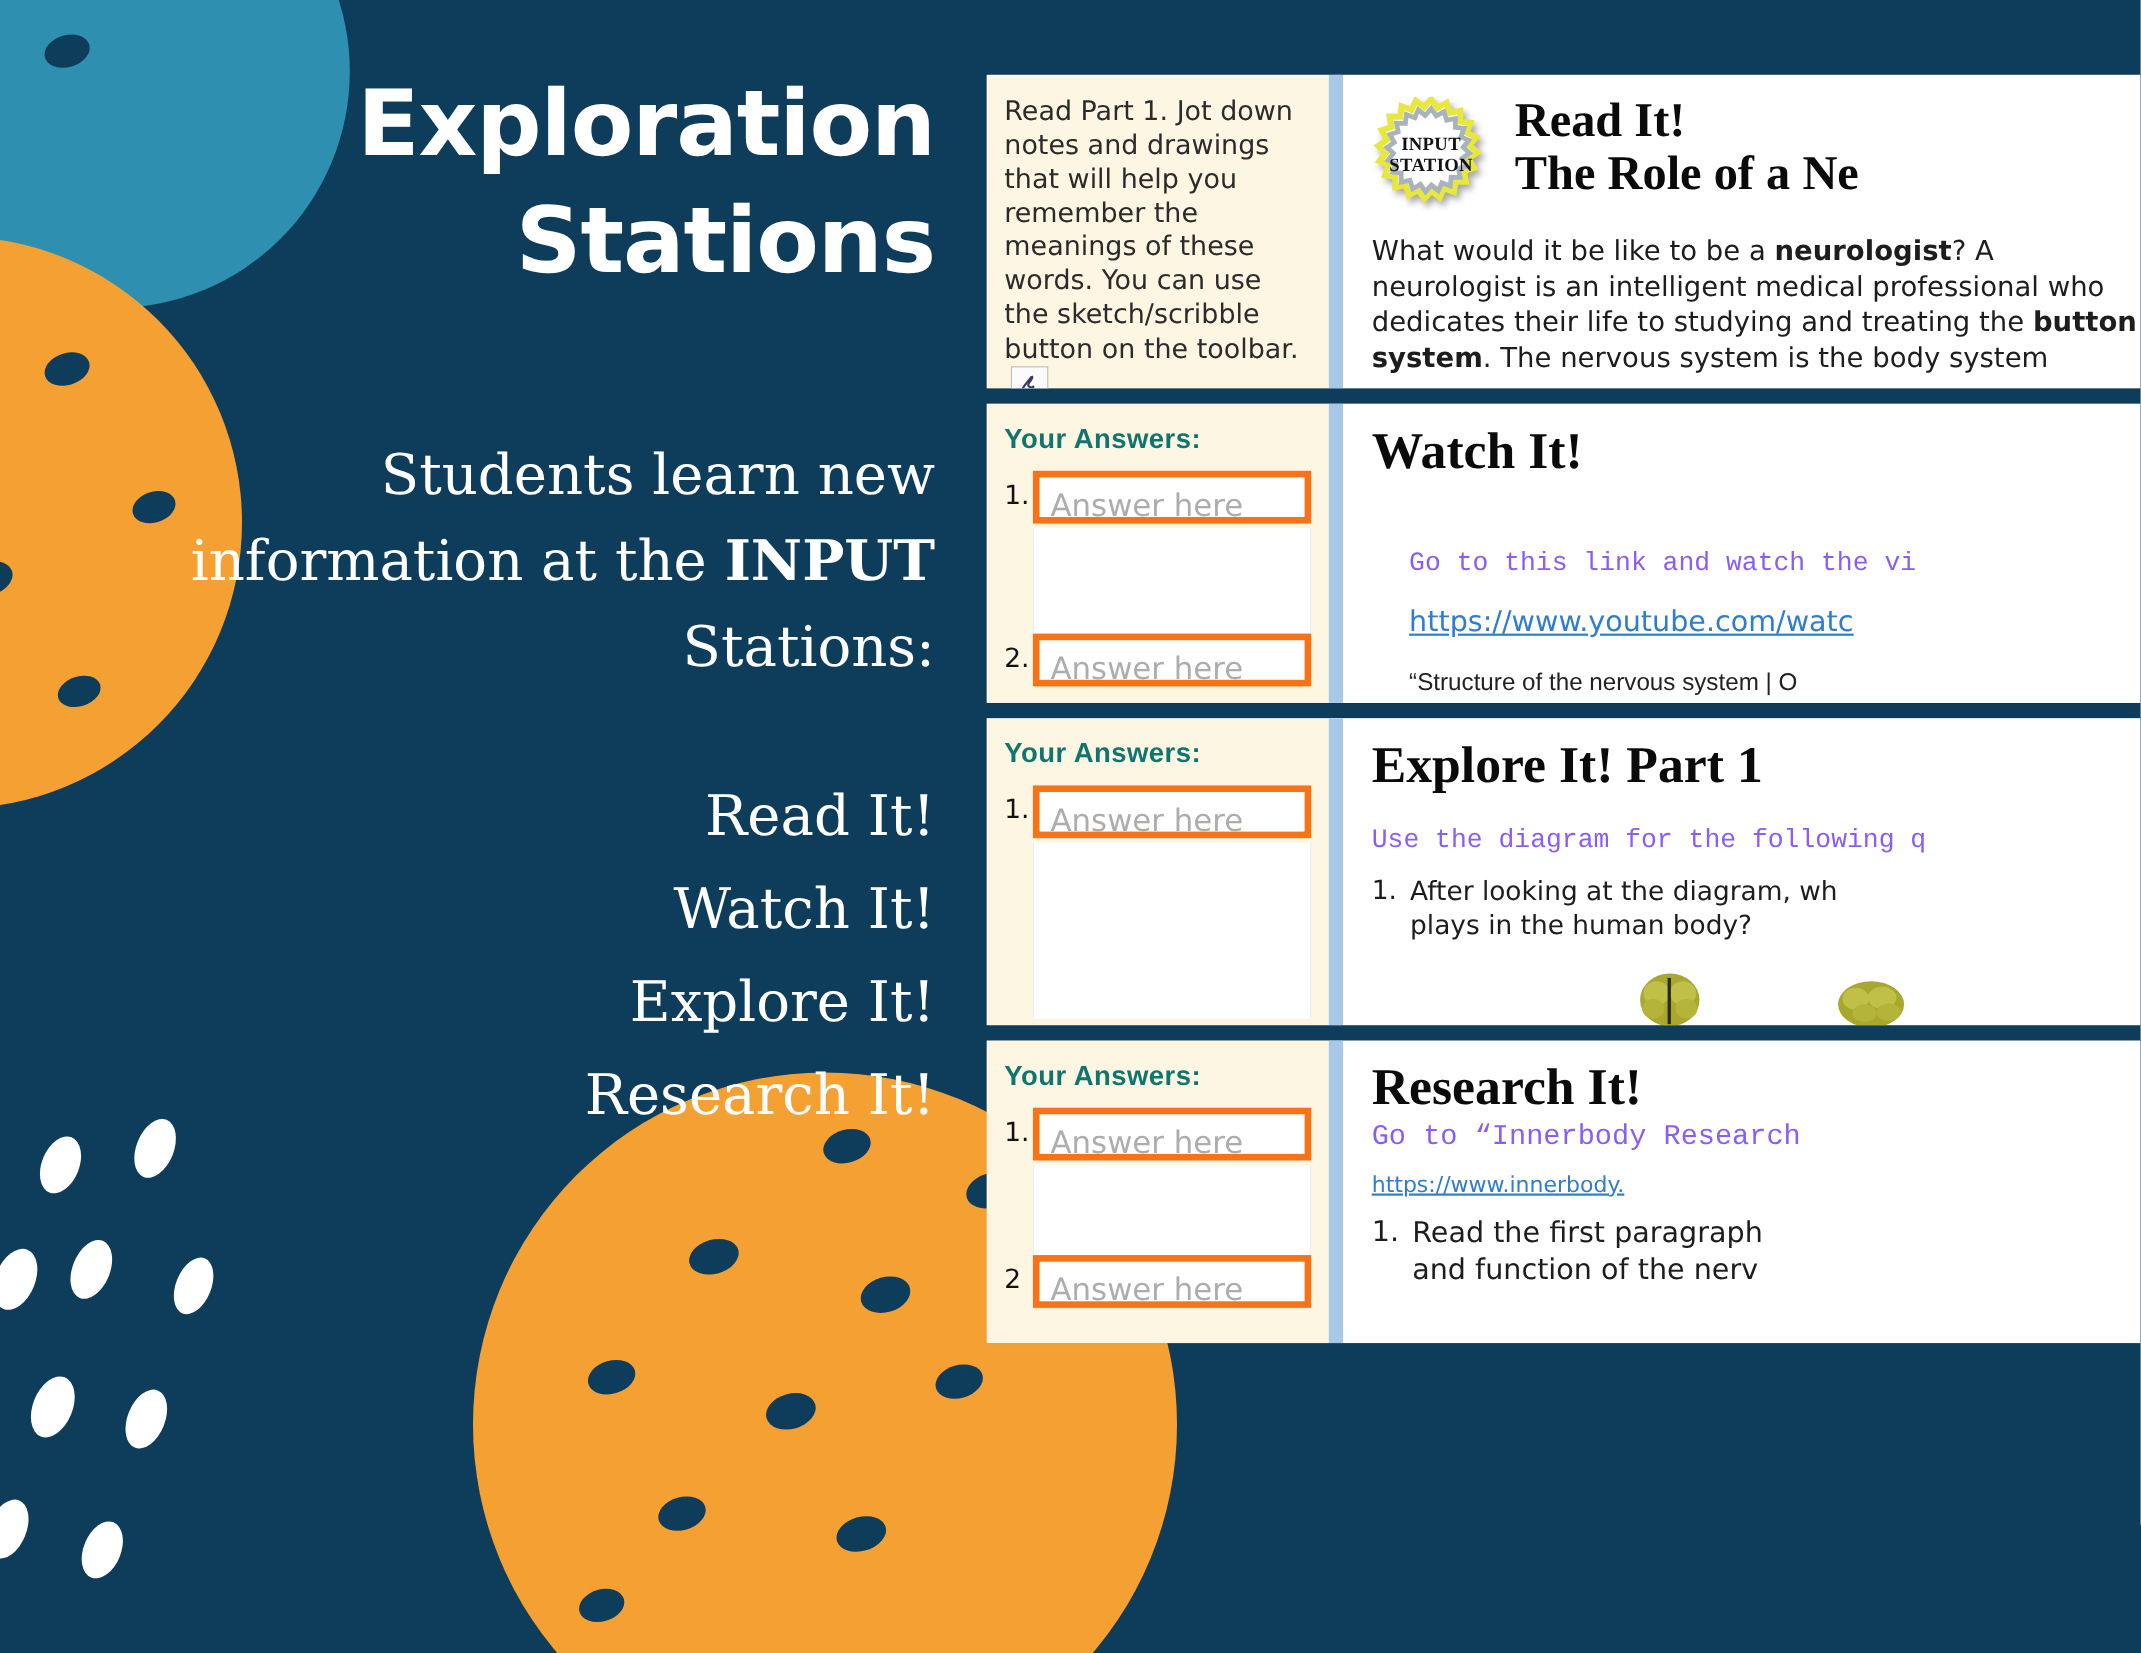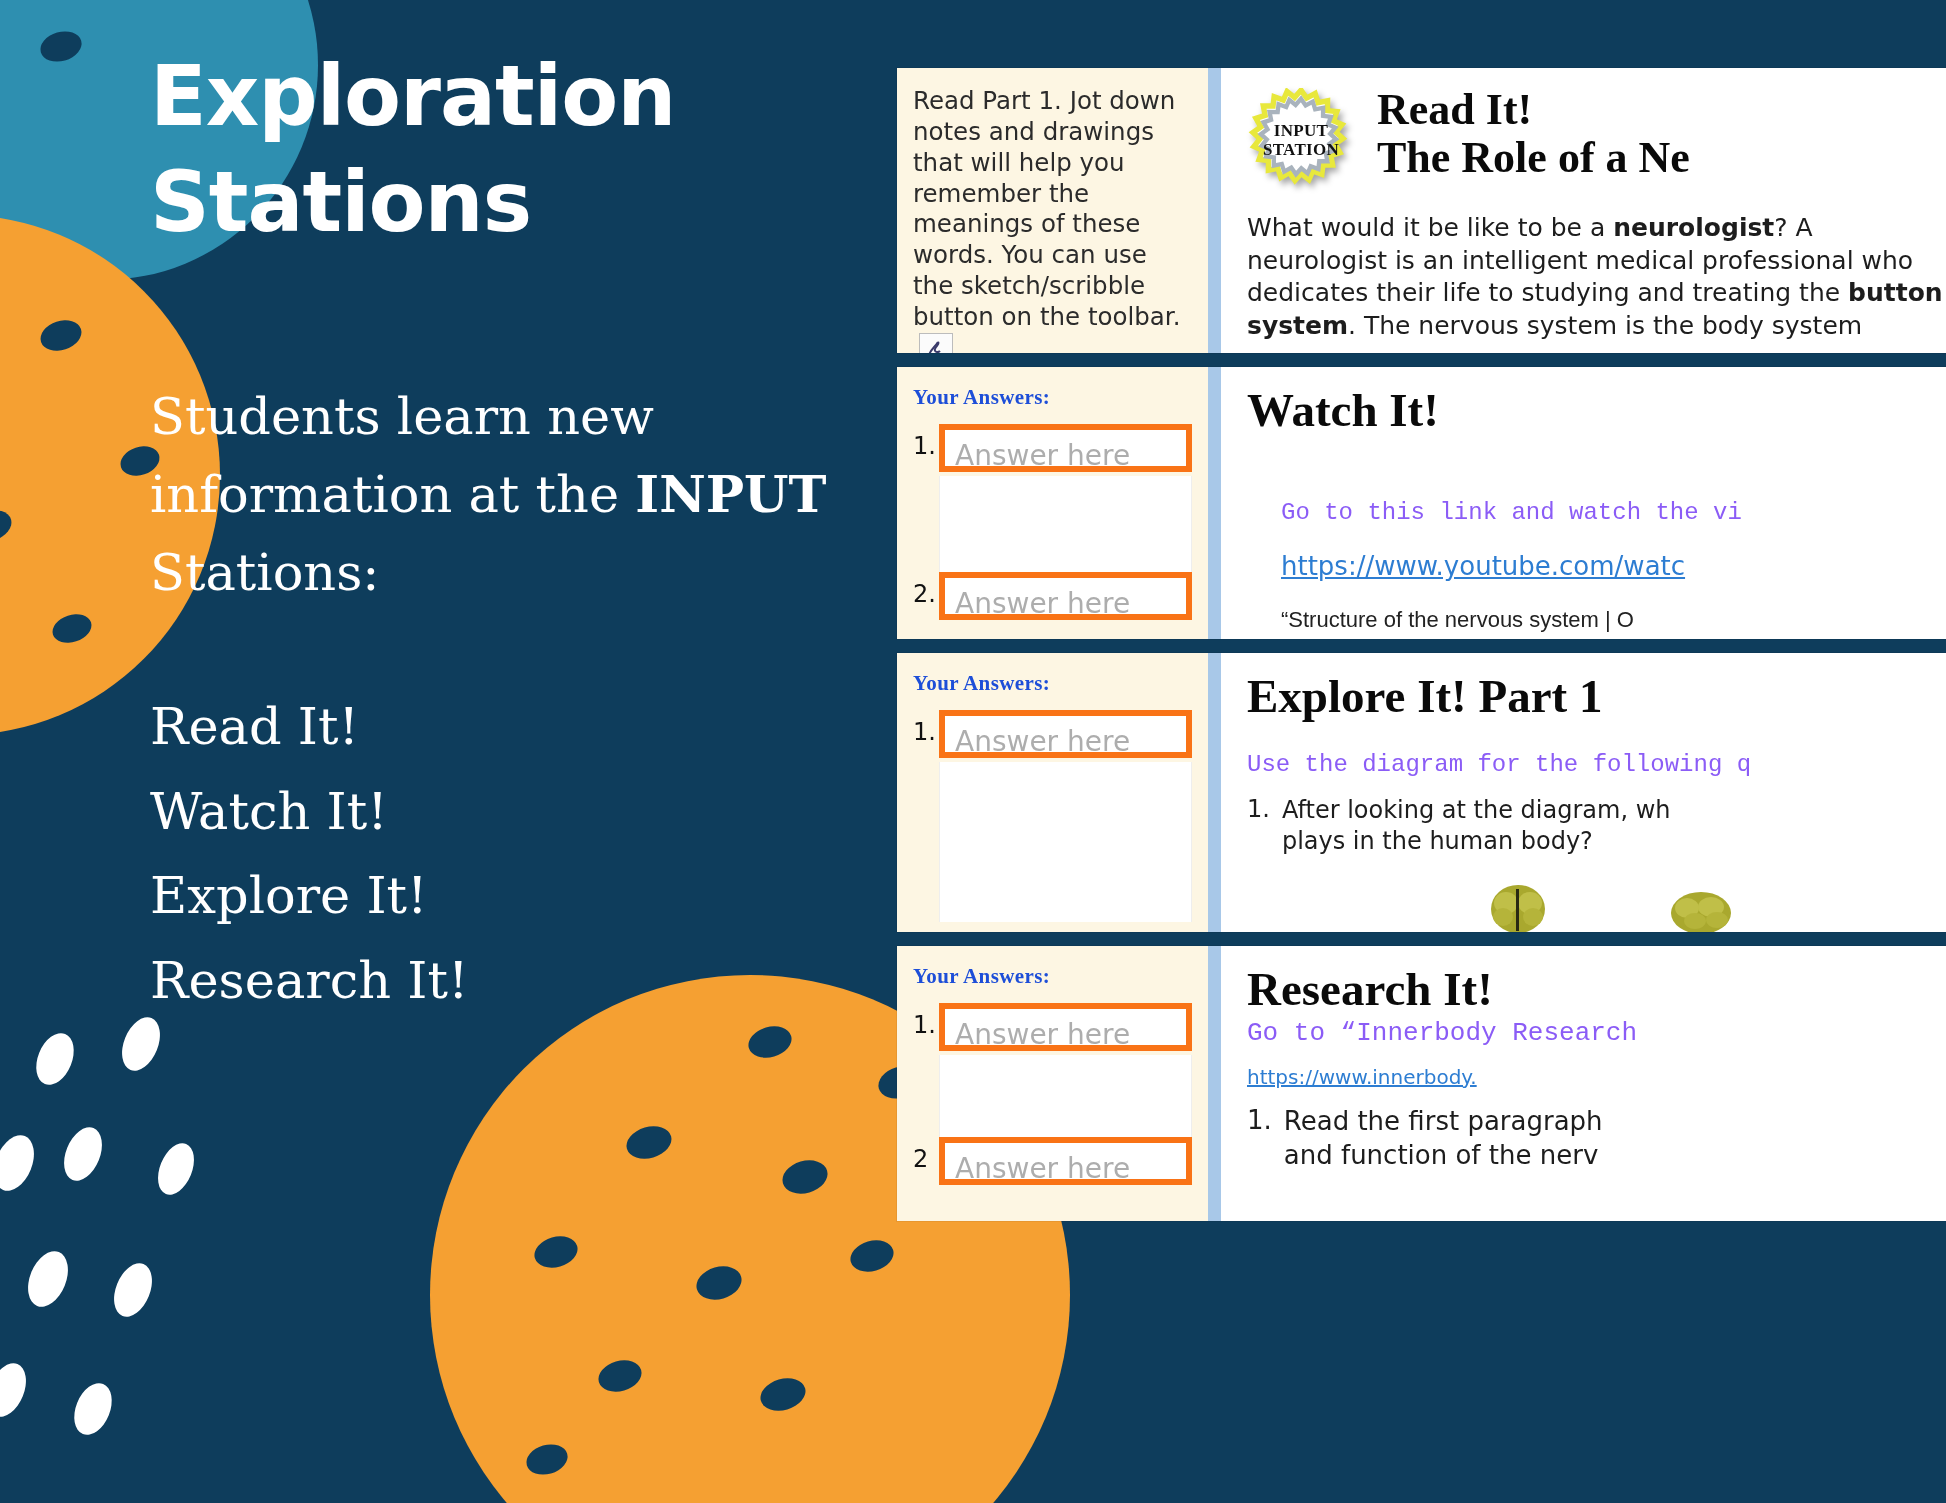--- a/index.html
+++ b/index.html
@@ -37,23 +37,23 @@
     width: 640px; height: 640px;
     border-radius: 50%;
     background: #f5a032;
   }
   .o-dot { position: absolute; background: #0e3d5c; border-radius: 50%; }
   .w-dot { position: absolute; background: #ffffff; border-radius: 50%; }
 
   
   .left-col {
     position: absolute;
-    left: 150px; top: 44px;
+    left: 150px; top: 60px;
     width: 700px;
-    text-align: left;
+    text-align: right;
     z-index: 20;
   }
   .title {
     color: #ffffff;
     font-family: "DejaVu Sans", sans-serif;
     font-weight: 700;
     font-size: 83px;
     line-height: 1.28;
     letter-spacing: -1px;
   }
@@ -123,25 +123,25 @@
     vertical-align: -6px;
     width: 34px; height: 30px;
     border: 1px solid #bcbcbc;
     background: #fbfbfb;
     margin-left: 6px;
     position: relative;
   }
   .scribble-btn svg { position: absolute; left: 5px; top: 3px; }
 
   .answers-head {
-    font-size: 21px;
+    font-size: 25px;
     font-weight: 700;
-    color: #1d4ed8;
+    color: #0f766e;
     letter-spacing: .4px;
-    font-family: Liberation Serif, serif;
+    font-family: Liberation Sans, sans-serif;
     margin-bottom: 14px;
   }
   .ans-row { display: flex; align-items: flex-start; margin-bottom: 4px; }
   .ans-num {
     width: 26px; flex: 0 0 26px;
     font-size: 24px; color: #111;
     font-family: "DejaVu Sans", sans-serif;
     padding-top: 8px;
   }
   .ans-box {

